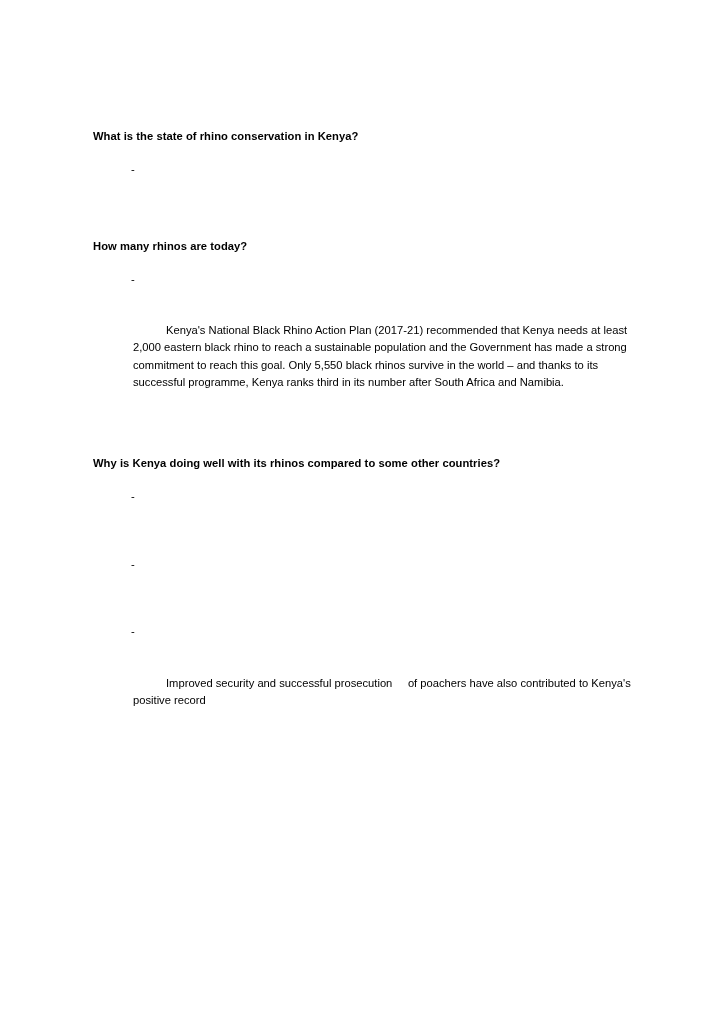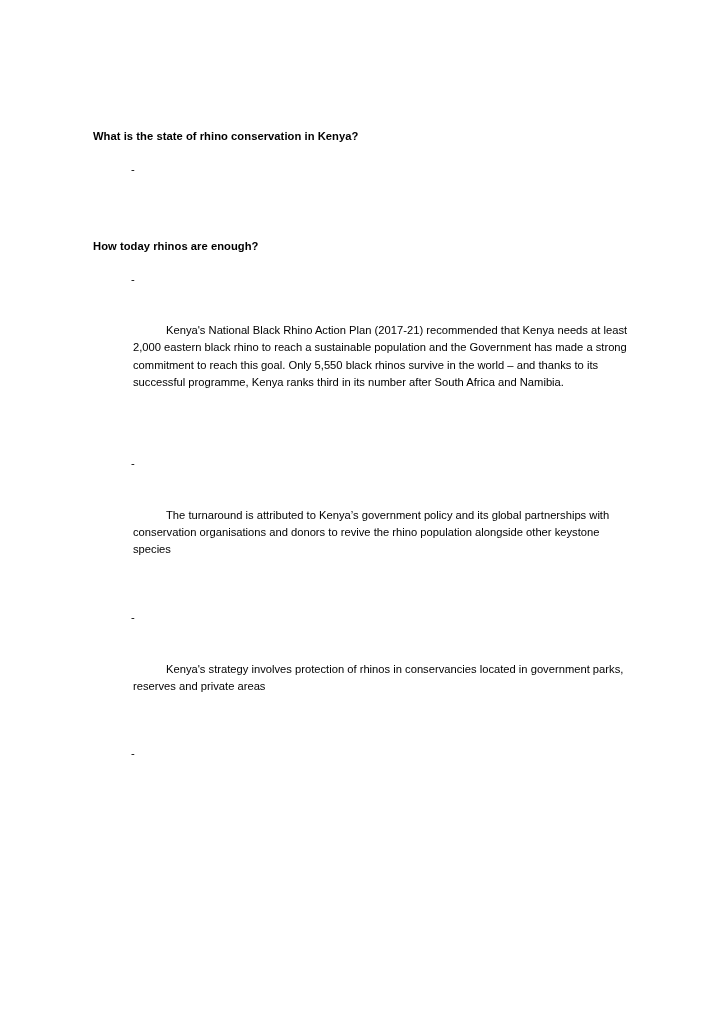--- a/index.html
+++ b/index.html
@@ -79,40 +79,40 @@
     <section class="qa-section">
       <h2 class="question">What is the state of rhino conservation in Kenya?</h2>
       <ul class="answer-list">
         <li class="answer-item std-indent">
           <span class="answer-dash">-</span>
         </li>
       </ul>
     </section>
 
     <section class="qa-section gap-lg">
-      <h2 class="question">How today rhinos are enough?</h2>
+      <h2 class="question">How many rhinos are today?</h2>
       <ul class="answer-list">
         <li class="answer-item std-indent">
           <span class="answer-dash">-</span>
           <span class="answer-text">Kenya's National Black Rhino Action Plan (2017-21) recommended that Kenya needs at least 2,000 eastern black rhino to reach a sustainable population and the Government has made a strong commitment to reach this goal. Only 5,550 black rhinos survive in the world – and thanks to its successful programme, Kenya ranks third in its number after South Africa and Namibia.</span>
         </li>
       </ul>
     </section>
 
     <section class="qa-section gap-lg">
+      <h2 class="question">Why is Kenya doing well with its rhinos compared to some other countries?</h2>
       <ul class="answer-list">
         <li class="answer-item std-indent">
           <span class="answer-dash">-</span>
-          <span class="answer-text">The turnaround is attributed to Kenya’s government policy and its global partnerships with conservation organisations and donors to revive the rhino population alongside other keystone species</span>
         </li>
         <li class="answer-item std-indent">
           <span class="answer-dash">-</span>
-          <span class="answer-text">Kenya's strategy involves protection of rhinos in conservancies located in government parks, reserves and private areas</span>
         </li>
         <li class="answer-item std-indent">
           <span class="answer-dash">-</span>
+          <span class="answer-text">Improved security and successful prosecution     of poachers have also contributed to Kenya's positive record</span>
         </li>
       </ul>
     </section>
 
 
   </div>
 </div>
 
 </body></html>

